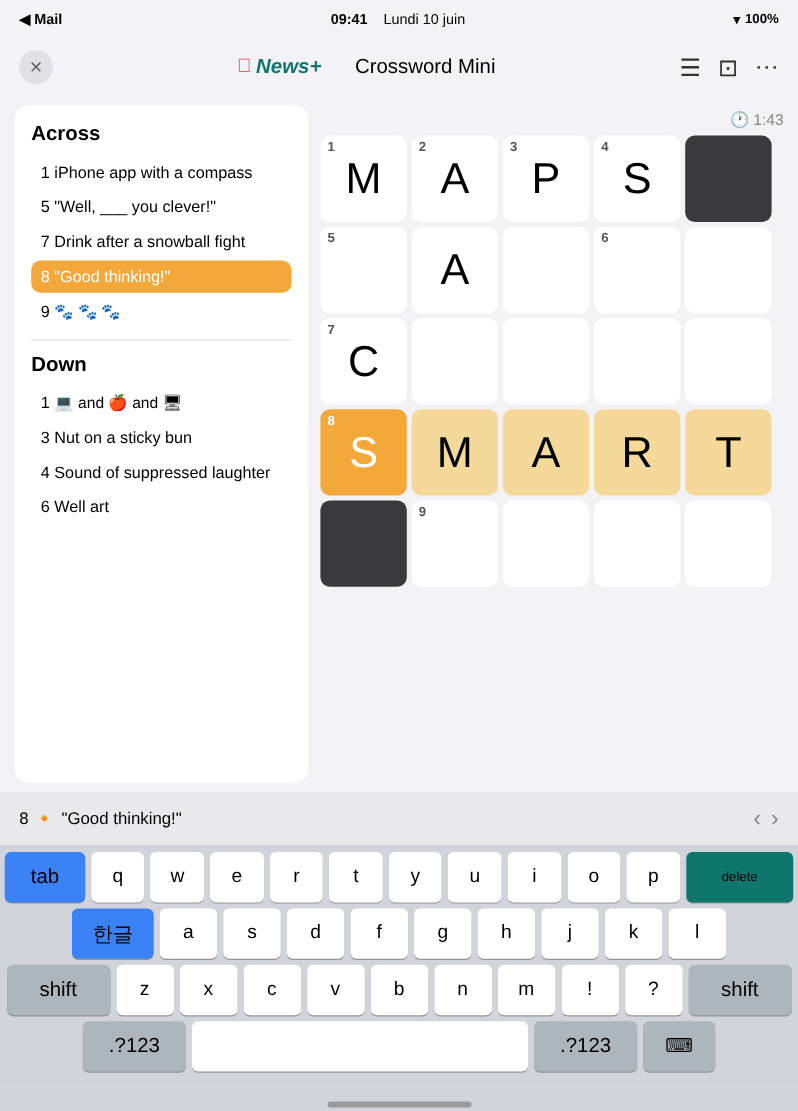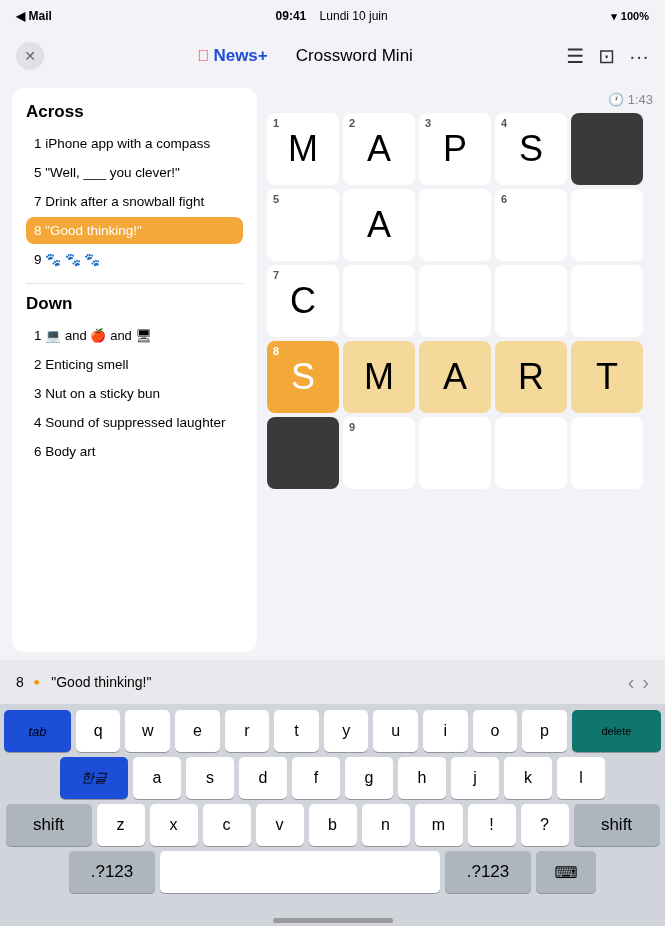--- a/index.html
+++ b/index.html
@@ -42,21 +42,21 @@
       background: #e0e0e5;
       border-radius: 50%;
       display: flex; align-items: center; justify-content: center;
       font-size: 14px; color: #666; cursor: pointer;
     }
     .nav-title {
       font-size: 17px;
       display: flex; align-items: center; gap: 4px;
     }
     .nav-title .apple { color: #fa3232; font-size: 16px; }
-    .nav-title .news-plus { color: #1d4ed8; font-weight: 700; }
+    .nav-title .news-plus { color: #0f766e; font-weight: 700; font-style: italic; }
     .nav-title .crossword { color: #000; font-weight: 400; margin-left: 24px; }
     .nav-right { display: flex; align-items: center; gap: 14px; }
     .nav-icon { font-size: 20px; color: #333; cursor: pointer; }
 
     
     .main-area {
       display: flex;
       height: 580px;
       padding: 8px 12px;
       gap: 10px;
@@ -196,27 +196,26 @@
       font-size: 16px;
       font-weight: 400;
       color: #000;
       cursor: pointer;
       box-shadow: 0 1px 0 rgba(0,0,0,0.3);
       flex: 1;
       max-width: 48px;
       position: relative;
     }
     .key.special {
-      background: #1d4ed8;
-      font-size: 13px;
+      background: #3b82f6;
+      font-size: 17px;
       font-weight: 500;
       color: #000;
       flex: 1.5;
       max-width: 68px;
-      font-style: italic;
     }
     .key.wide-special {
       background: #adb5bd;
       font-size: 17px;
       font-weight: 500;
       flex: 2;
       max-width: 86px;
     }
     .key.delete-key, .key.return-key {
       background: #0f766e;
@@ -311,34 +310,30 @@
 
     <div class="clue-divider"></div>
 
     <div class="clue-section-title">Down</div>
 
     <div class="clue-item">
       <span>1 </span>
       <span class="clue-emoji">💻 and 🍎 and 🖥</span>
     </div>
     <div class="clue-item">
-      <span>2 </span>
-      <span>Enticing smell</span>
-    </div>
-    <div class="clue-item">
       <span>3 </span>
       <span>Nut on a sticky bun</span>
     </div>
     <div class="clue-item">
       <span>4 </span>
       <span>Sound of suppressed laughter</span>
     </div>
     <div class="clue-item">
       <span>6 </span>
-      <span>Body art</span>
+      <span>Well art</span>
     </div>
   </div>
 
   <div class="grid-area">
     <div class="grid-timer">
       <span>🕐</span>
       <span>1:43</span>
     </div>
     <div class="crossword-grid" id="grid-container">
     <div class="cell">

